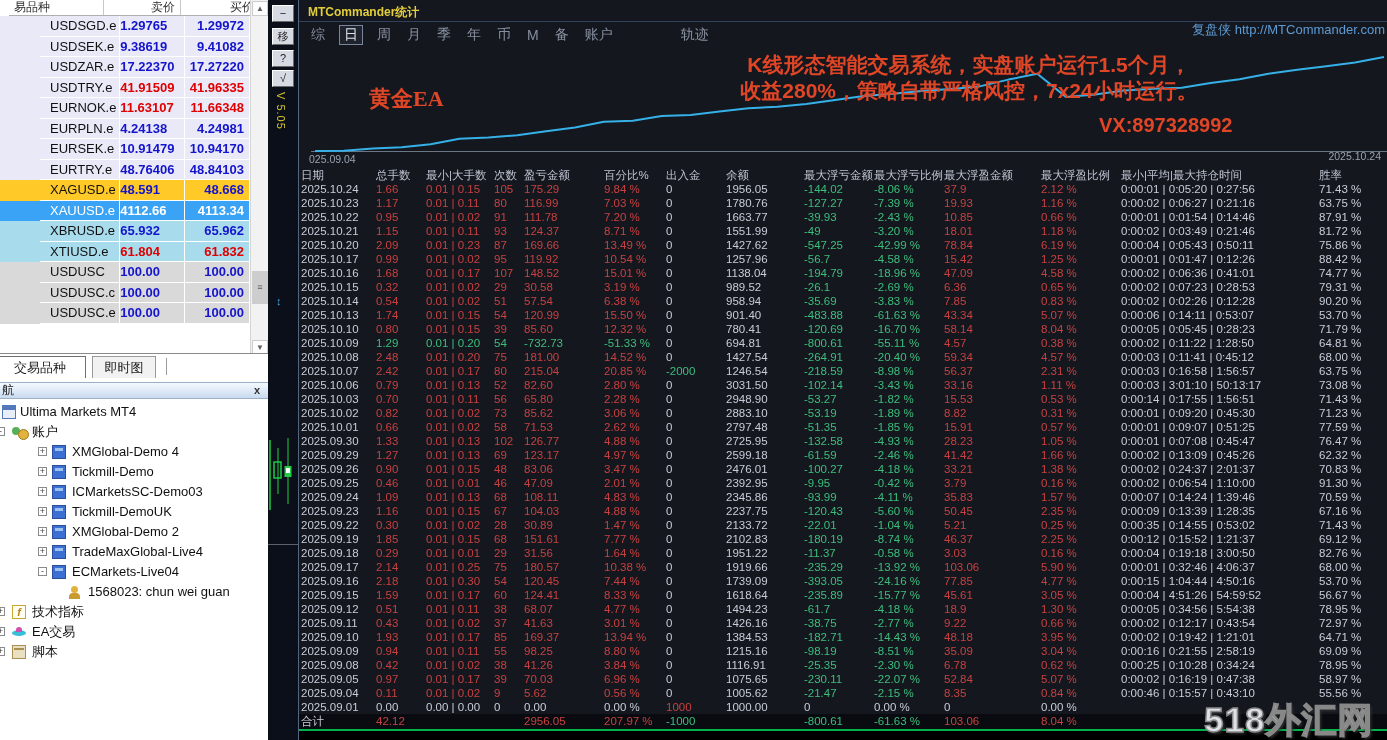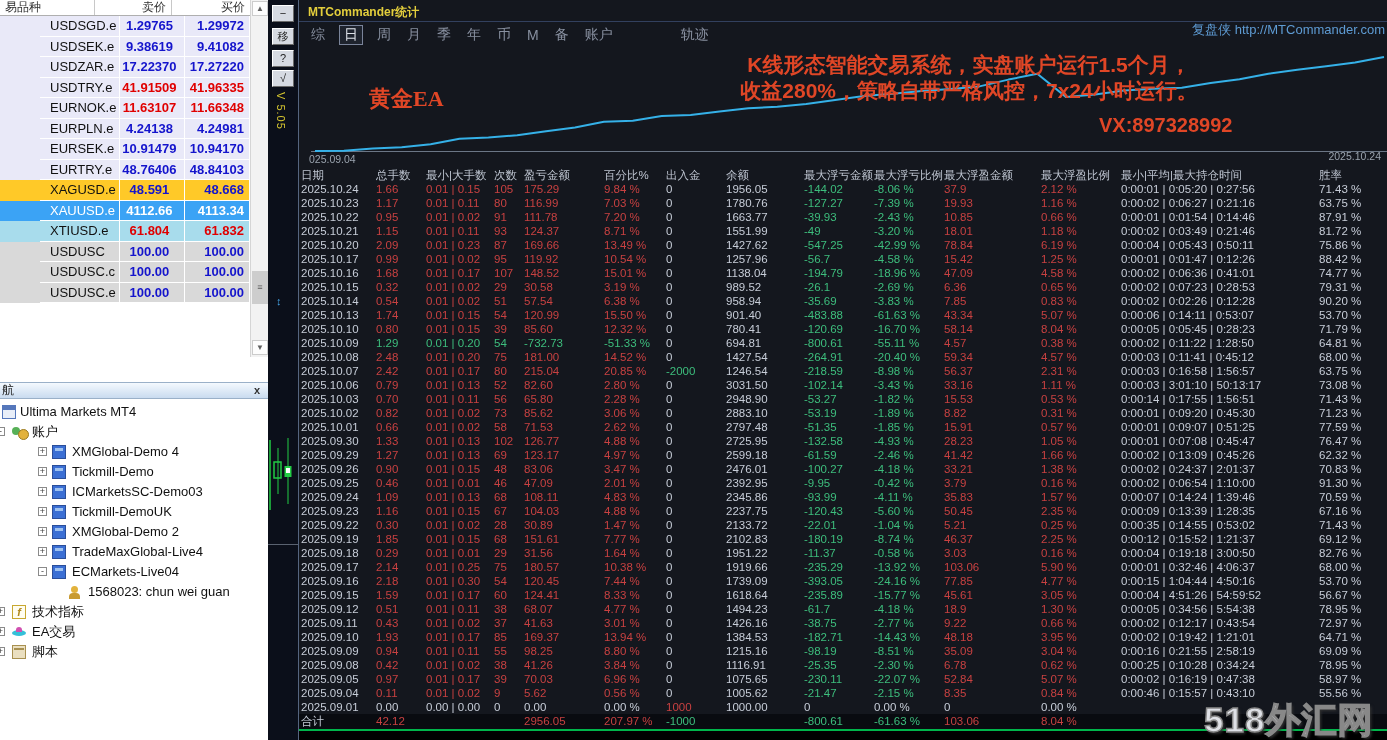--- a/index.html
+++ b/index.html
@@ -1,28 +1,28 @@
 <!DOCTYPE html>
 <html><head>
 <meta charset="utf-8">
 <style>
   html,body{margin:0;padding:0;background:#000;}
   #screen{position:relative;width:1387px;height:740px;overflow:hidden;
           font-family:"Liberation Sans","DejaVu Sans",sans-serif;background:#FFFFFF;}
   
   #market-watch{position:absolute;left:0;top:0;width:268px;height:353px;background:#FFF;}
-  #mw-header{position:absolute;left:0;top:0;width:250px;height:15px;background:#FFF;
+  #mw-header{position:absolute;left:9px;top:0;width:250px;height:15px;background:#FFF;
              border-bottom:1px solid #AFAFAF;display:flex;font-size:12px;color:#303030;}
   .mw-hcell{border-right:1px solid #C8C8C8;box-sizing:border-box;padding:0 5px;line-height:14px;}
   #mw-rows{position:absolute;left:0;top:16px;width:250px;}
   .mw-row{display:flex;height:20.5px;box-sizing:border-box;padding-left:40px;}
   .mw-cell{box-sizing:border-box;border-right:1px solid #FFF;border-bottom:1px solid #FFF;
            font-size:13px;line-height:19.5px;white-space:nowrap;overflow:hidden;}
   .mw-sym{width:95px;padding-left:10px;color:#111;}
-  .mw-bid{width:77px;text-align:center;padding-right:5px;font-weight:bold;}
+  .mw-bid{width:77px;text-align:left;padding-right:5px;font-weight:bold;}
   .mw-ask{width:78px;text-align:right;padding-right:5px;font-weight:bold;}
   .bg-normal{background:#E9E9F8;} .bg-gold{background:#FFC928;}
   .bg-selected{background:#3BA3F5;} .bg-cyan{background:#A8DCEC;} .bg-gray{background:#D9D9D9;}
   .c-blue{color:#1414CC;} .c-red{color:#E00000;} .c-white{color:#FFF;}
   .bg-selected .mw-sym{color:#FFF;}
   
   #mw-scrollbar{position:absolute;left:250px;top:0;width:18px;height:357px;background:#F2F2F2;
                 border-left:1px solid #D5D5D5;box-sizing:border-box;}
   .sb-btn{position:absolute;left:1px;width:16px;height:15px;background:#FDFDFD;border:1px solid #CCC;
           box-sizing:border-box;color:#606060;font-size:8px;text-align:center;line-height:13px;}
@@ -167,20 +167,25 @@
           <div class="mw-cell mw-sym">XAGUSD.e</div>
           <div class="mw-cell mw-bid c-blue">48.591</div>
           <div class="mw-cell mw-ask c-blue">48.668</div>
         </div>
         <div class="mw-row bg-selected">
           <div class="mw-cell mw-sym">XAUUSD.e</div>
           <div class="mw-cell mw-bid c-white">4112.66</div>
           <div class="mw-cell mw-ask c-white">4113.34</div>
         </div>
         <div class="mw-row bg-cyan">
+          <div class="mw-cell mw-sym">XBRUSD.e</div>
+          <div class="mw-cell mw-bid c-blue">65.932</div>
+          <div class="mw-cell mw-ask c-blue">65.962</div>
+        </div>
+        <div class="mw-row bg-cyan">
           <div class="mw-cell mw-sym">XTIUSD.e</div>
           <div class="mw-cell mw-bid c-red">61.804</div>
           <div class="mw-cell mw-ask c-red">61.832</div>
         </div>
         <div class="mw-row bg-gray">
           <div class="mw-cell mw-sym">USDUSC</div>
           <div class="mw-cell mw-bid c-blue">100.00</div>
           <div class="mw-cell mw-ask c-blue">100.00</div>
         </div>
         <div class="mw-row bg-gray">
@@ -194,20 +199,25 @@
           <div class="mw-cell mw-ask c-blue">100.00</div>
         </div>
       </div>
     <div id="mw-scrollbar">
       <div class="sb-btn" style="top:1px">▲</div>
       <div id="sb-thumb">≡</div>
       <div class="sb-btn" style="top:340px">▼</div>
     </div>
   </div>
 
+  <div id="symbol-tabs">
+    <div class="tab" id="tab-0">交易品种</div>
+    <div class="tab" id="tab-1">即时图</div>
+    <div id="tab-sep"></div>
+  </div>
 
   <div id="navigator">
     <div id="nav-header">
       <span>航</span>
       <span id="nav-close">x</span>
     </div>
     <div id="nav-tree">
         <div class="nav-item">
           <span class="nav-ico ico-platform" style="left:2px"></span>
           <span class="nav-label" style="left:20px">Ultima Markets MT4</span>

